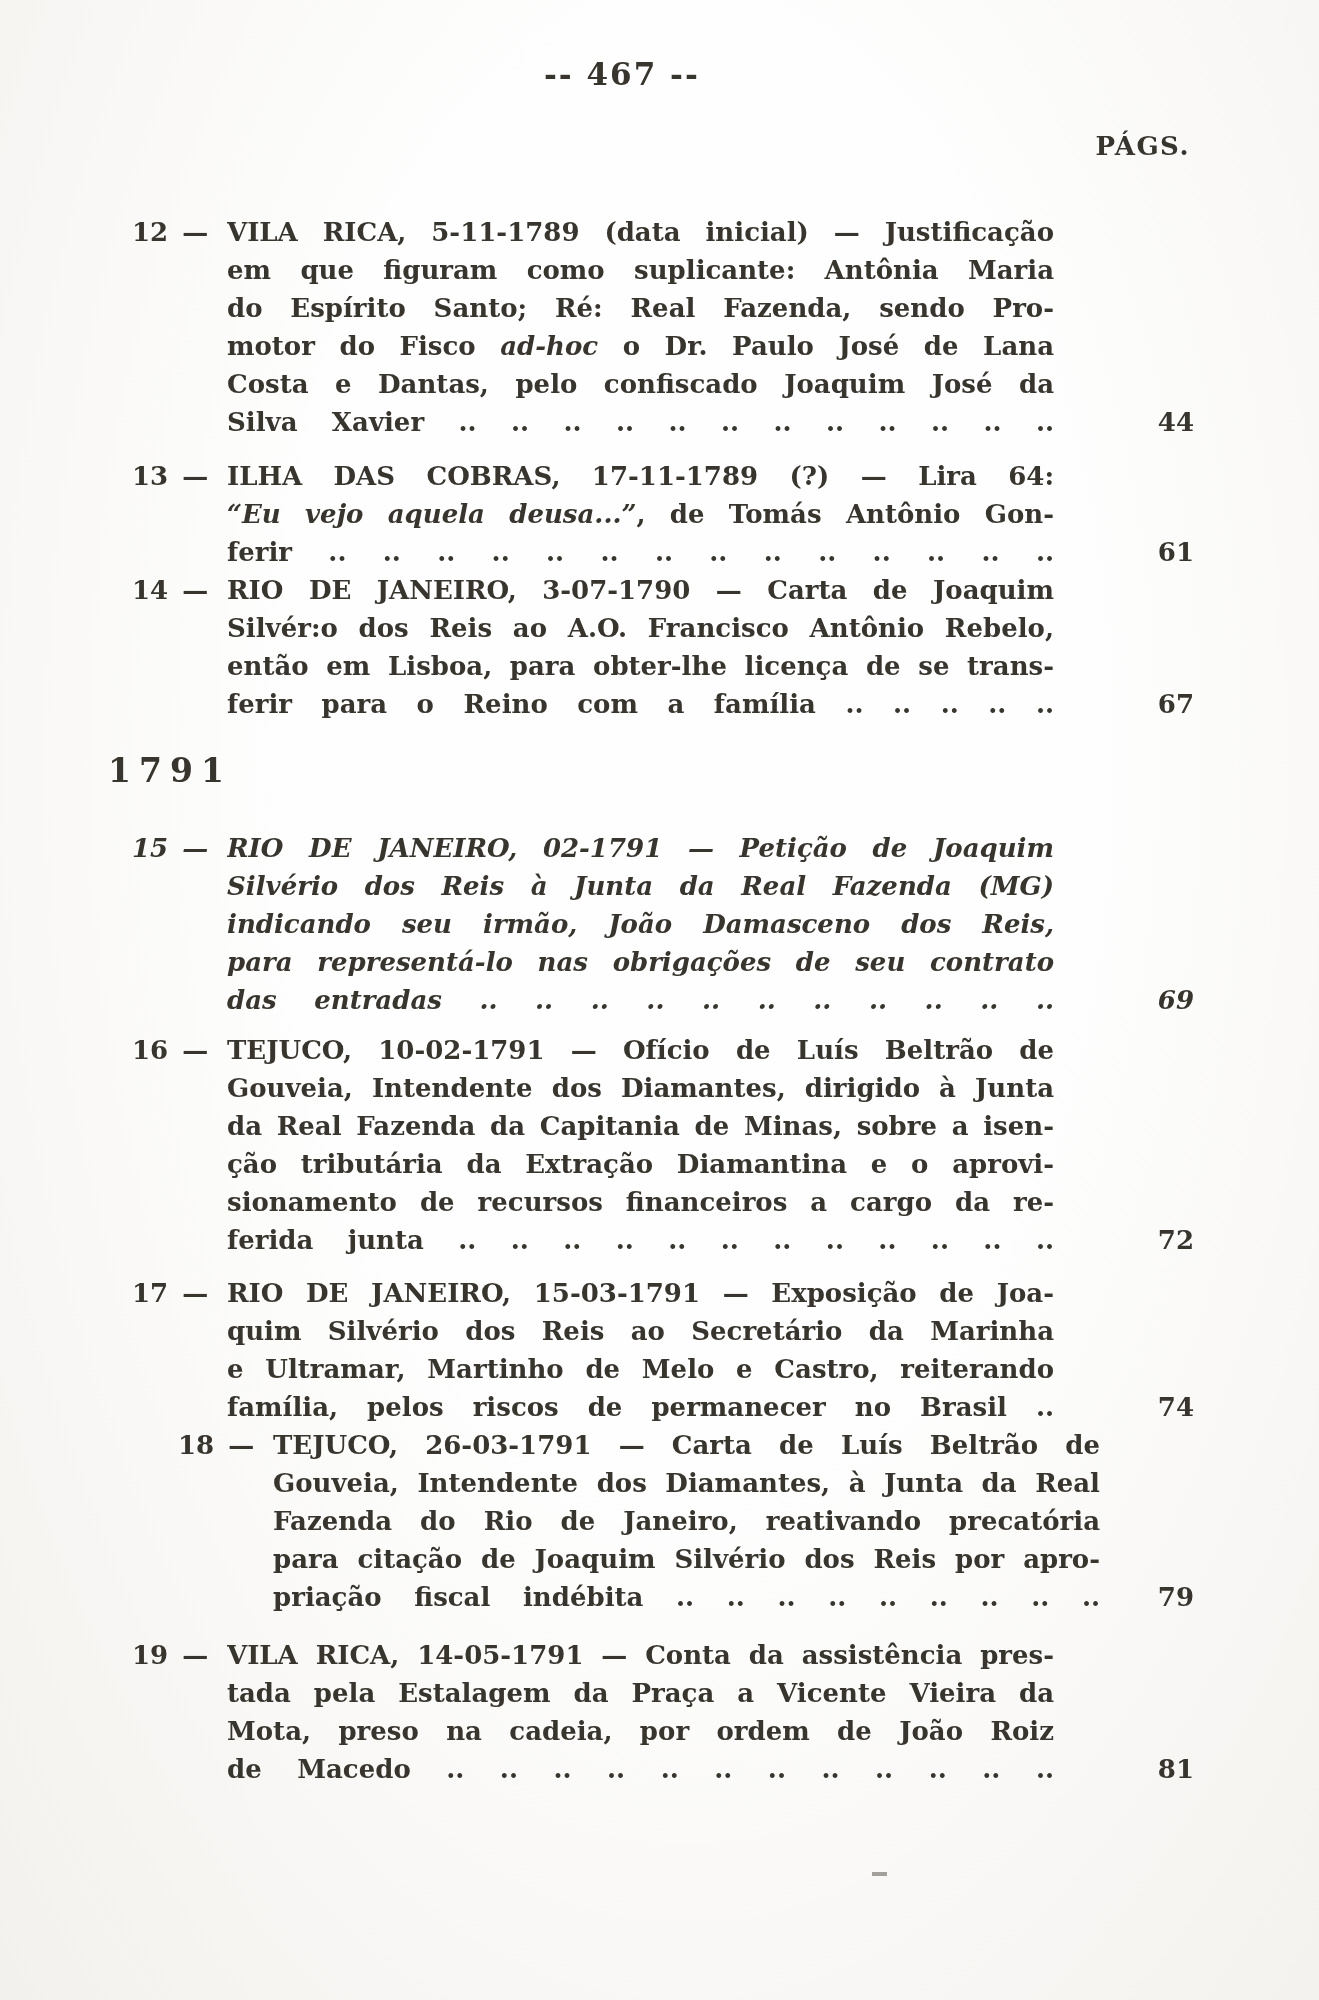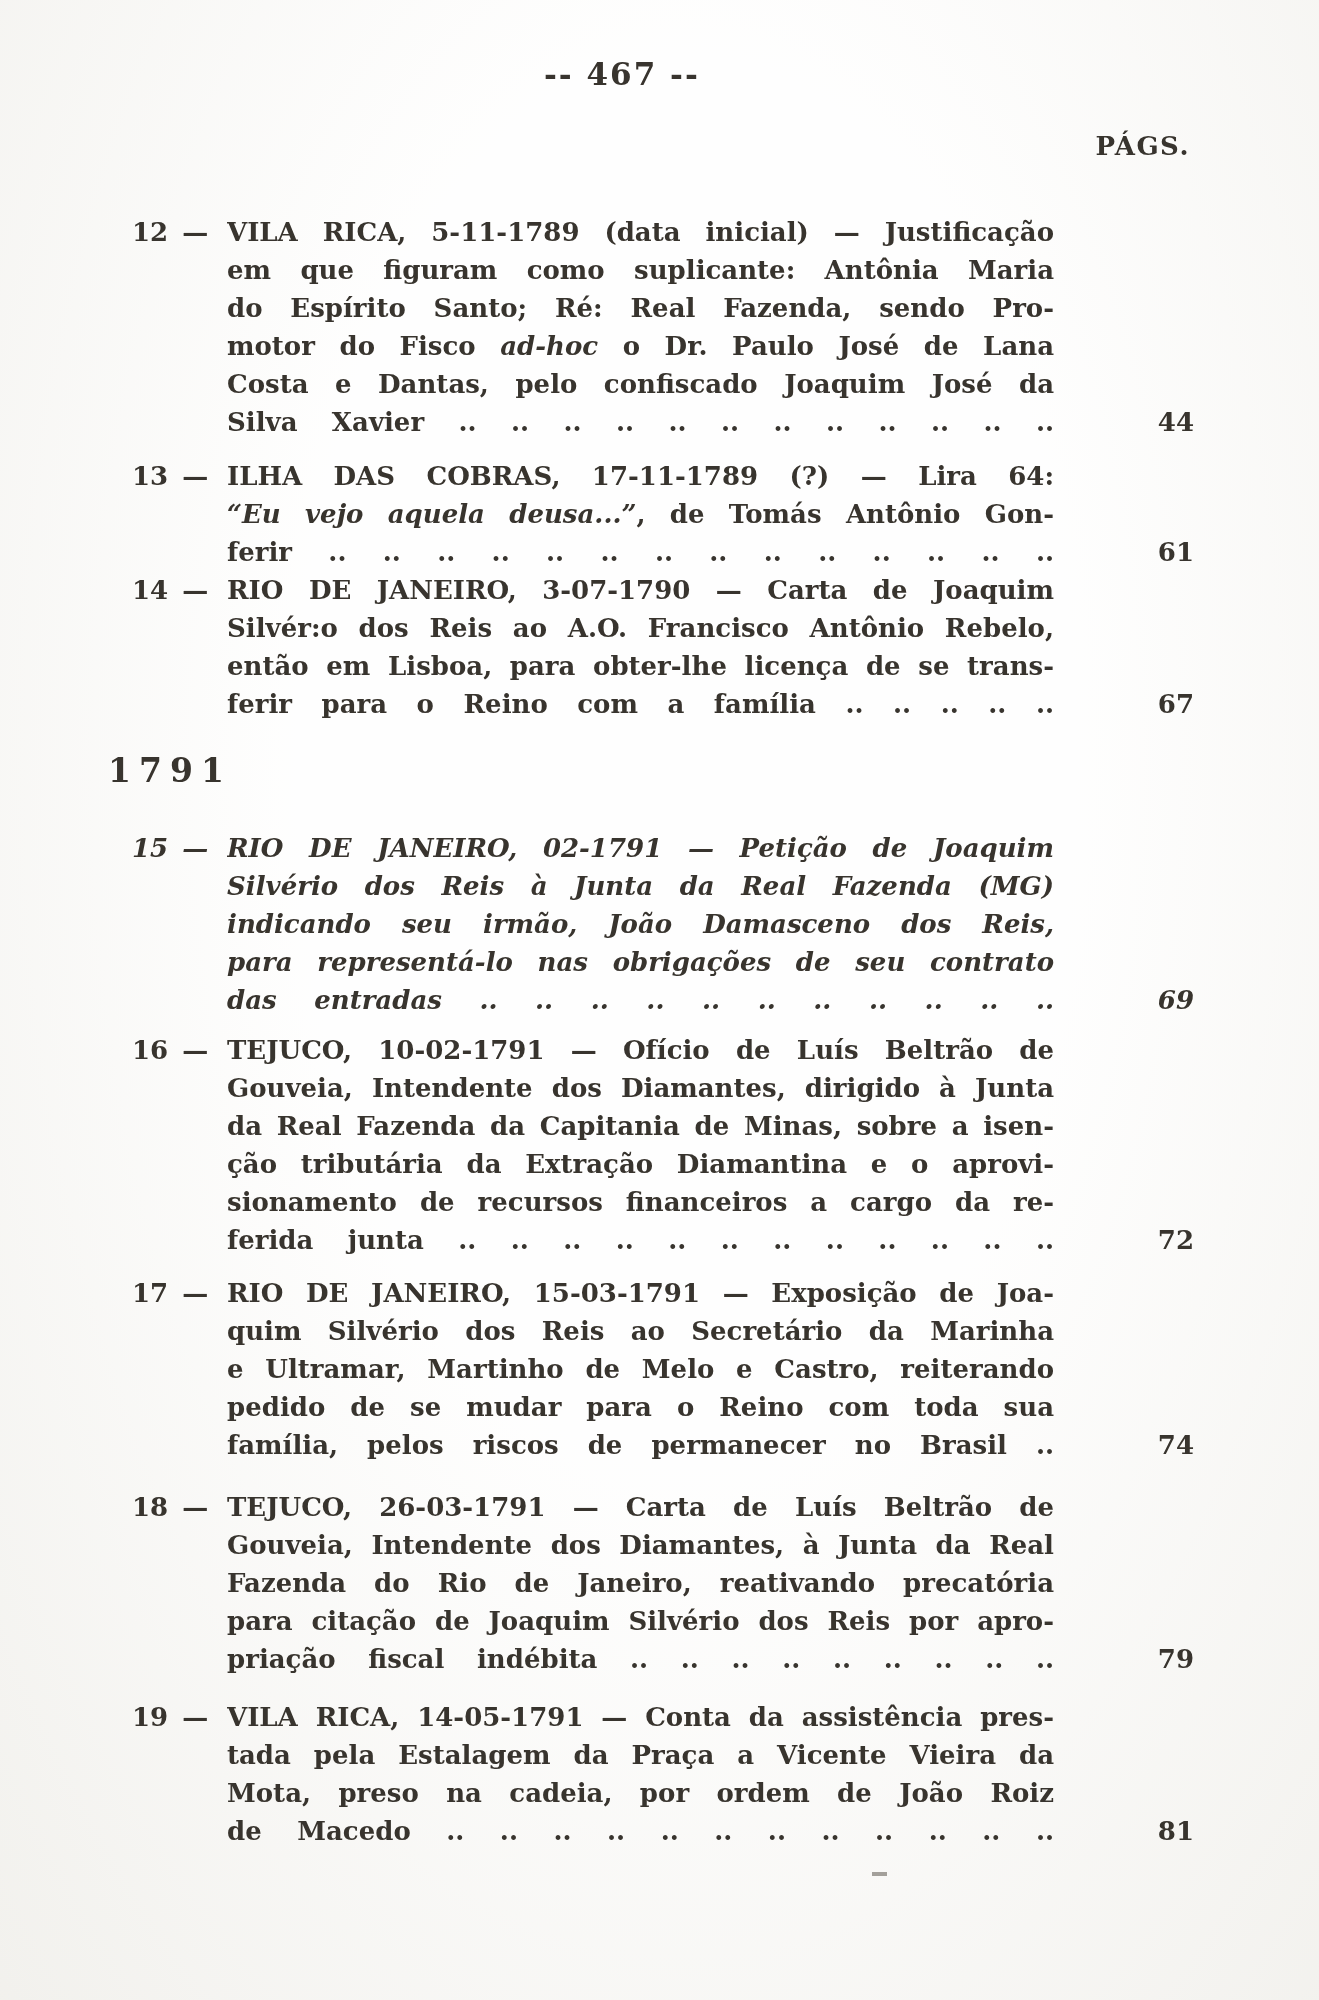--- a/index.html
+++ b/index.html
@@ -44,22 +44,22 @@
   .entry {
     display: flex;
     align-items: flex-start;
     margin-bottom: 14px;
   }
   .entry-12 { margin-bottom: 16px; }
   .entry-13 { margin-bottom: 0; }
   .entry-14 { margin-bottom: 0; }
   .entry-15 { margin-bottom: 12px; font-style: italic; }
   .entry-16 { margin-bottom: 15px; }
-  .entry-17 { margin-bottom: 24px; }
-  .entry-18 { margin-bottom: 20px; }
+  .entry-17 { margin-bottom: 0; }
+  .entry-18 { margin-bottom: 20px; margin-left: 46px; }
   .entry-19 { margin-bottom: 0; }
   .num {
     flex: none;
     width: 95px;
     display: flex;
     gap: 14px;
     line-height: 38px;
   }
   .body {
     flex: none;
@@ -174,21 +174,20 @@
     </div>
     <div class="entry entry-17">
       <div class="num">
         <span>17</span>
         <span>—</span>
       </div>
       <div class="body">
         <div class="line"><span>RIO DE JANEIRO, 15-03-1791 — Exposição de Joa-</span></div>
         <div class="line"><span>quim Silvério dos Reis ao Secretário da Marinha</span></div>
         <div class="line"><span>e Ultramar, Martinho de Melo e Castro, reiterando</span></div>
-        <div class="line"><span>pedido de se mudar para o Reino com toda sua</span></div>
         <div class="line"><span>família, pelos riscos de permanecer no Brasil ..</span></div>
       </div>
       <div class="pg">74</div>
     </div>
     <div class="entry entry-18">
       <div class="num">
         <span>18</span>
         <span>—</span>
       </div>
       <div class="body">

